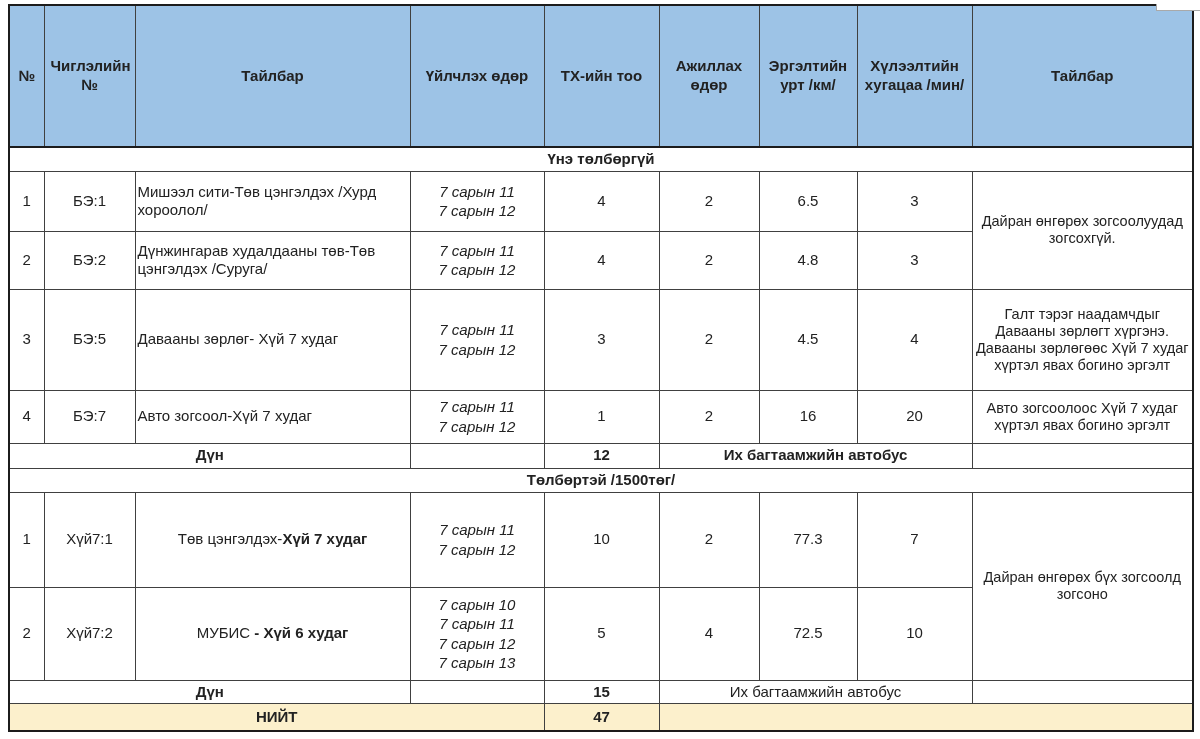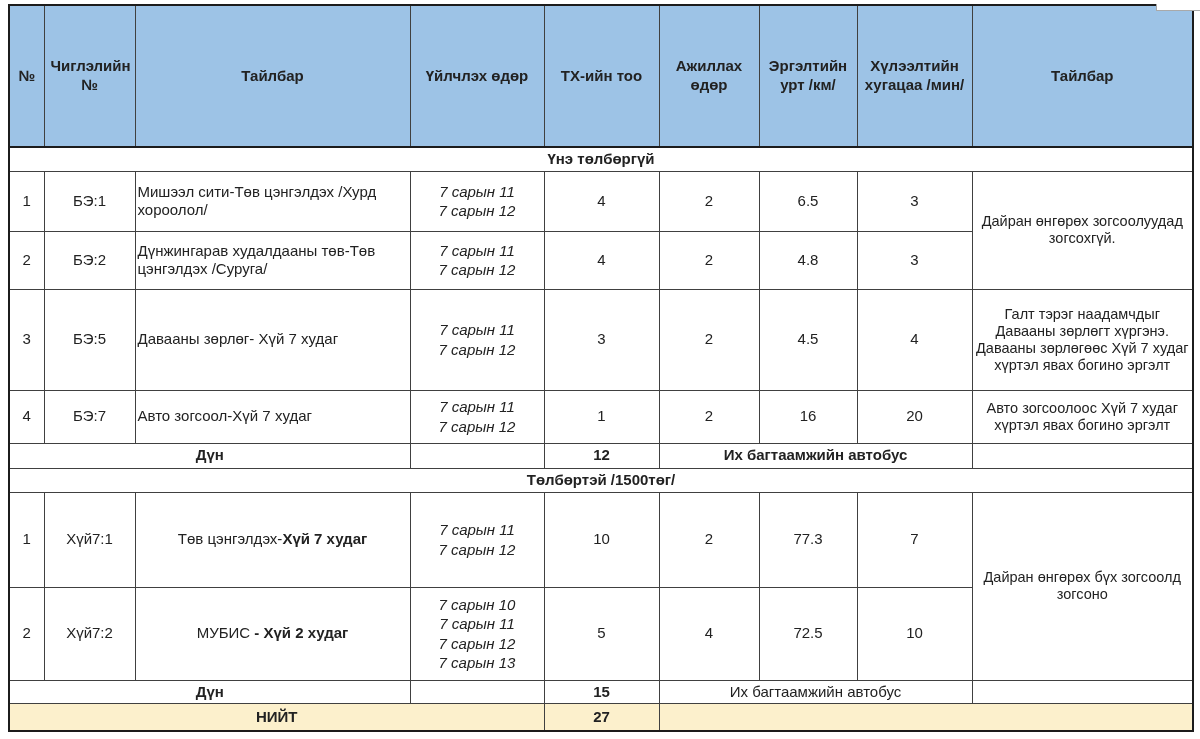--- a/index.html
+++ b/index.html
@@ -157,21 +157,21 @@
       <td>10</td>
       <td>2</td>
       <td>77.3</td>
       <td>7</td>
       <td class="remark" rowspan="2">Дайран өнгөрөх бүх зогсоолд зогсоно</td>
     </tr>
 
     <tr style="height:93px">
       <td>2</td>
       <td>Хүй7:2</td>
-      <td><span>МУБИС </span><span class="b">- Хүй 2 худаг</span></td>
+      <td><span>МУБИС </span><span class="b">- Хүй 6 худаг</span></td>
       <td class="days">
             <div>7 сарын 10</div>
             <div>7 сарын 11</div>
             <div>7 сарын 12</div>
             <div>7 сарын 13</div>
           </td>
       <td>5</td>
       <td>4</td>
       <td>72.5</td>
       <td>10</td>
@@ -180,18 +180,18 @@
     <tr style="height:22px">
       <td colspan="3" class="bold">Дүн</td>
       <td></td>
       <td class="bold">15</td>
       <td colspan="3">Их багтаамжийн автобус</td>
       <td></td>
     </tr>
 
     <tr class="niit" style="height:27px">
       <td colspan="4">НИЙТ</td>
-      <td>27</td>
+      <td>47</td>
       <td colspan="4"></td>
     </tr>
   </tbody>
     </table>
 </div>
 
 </body></html>

